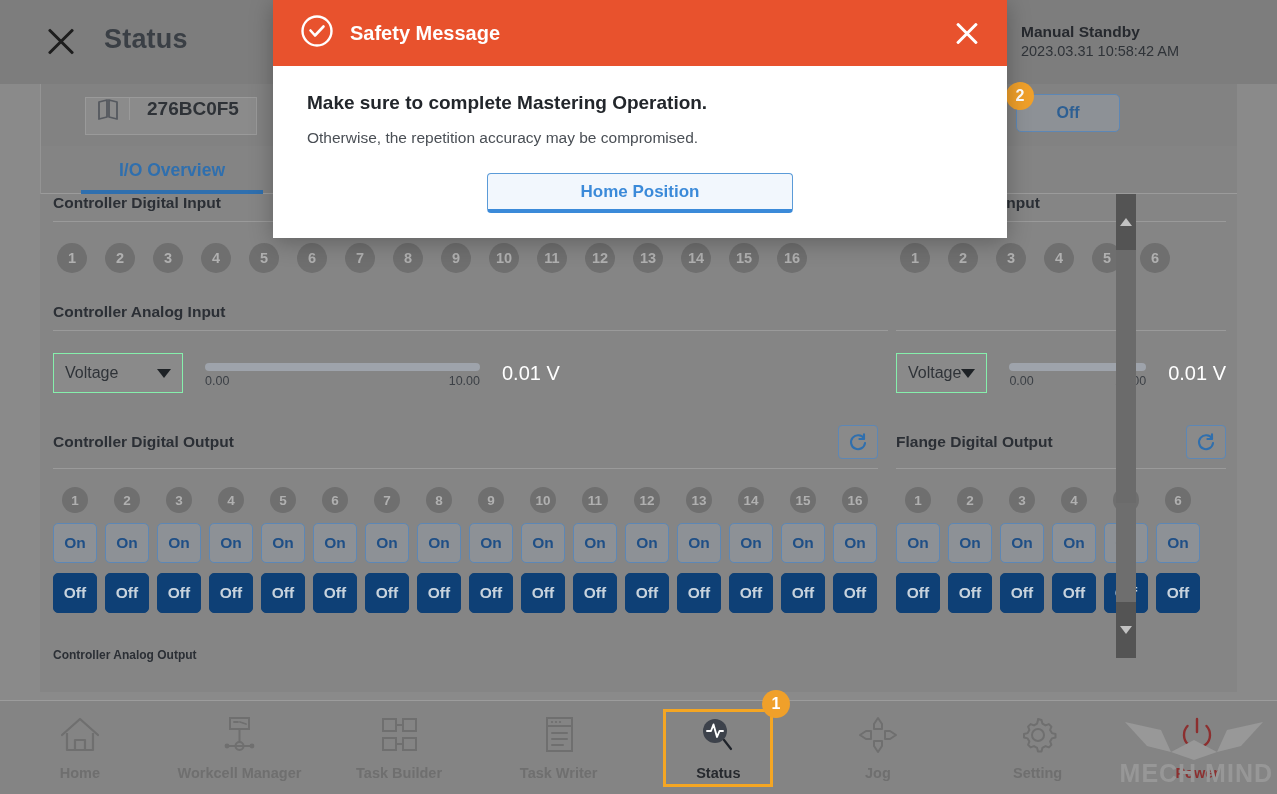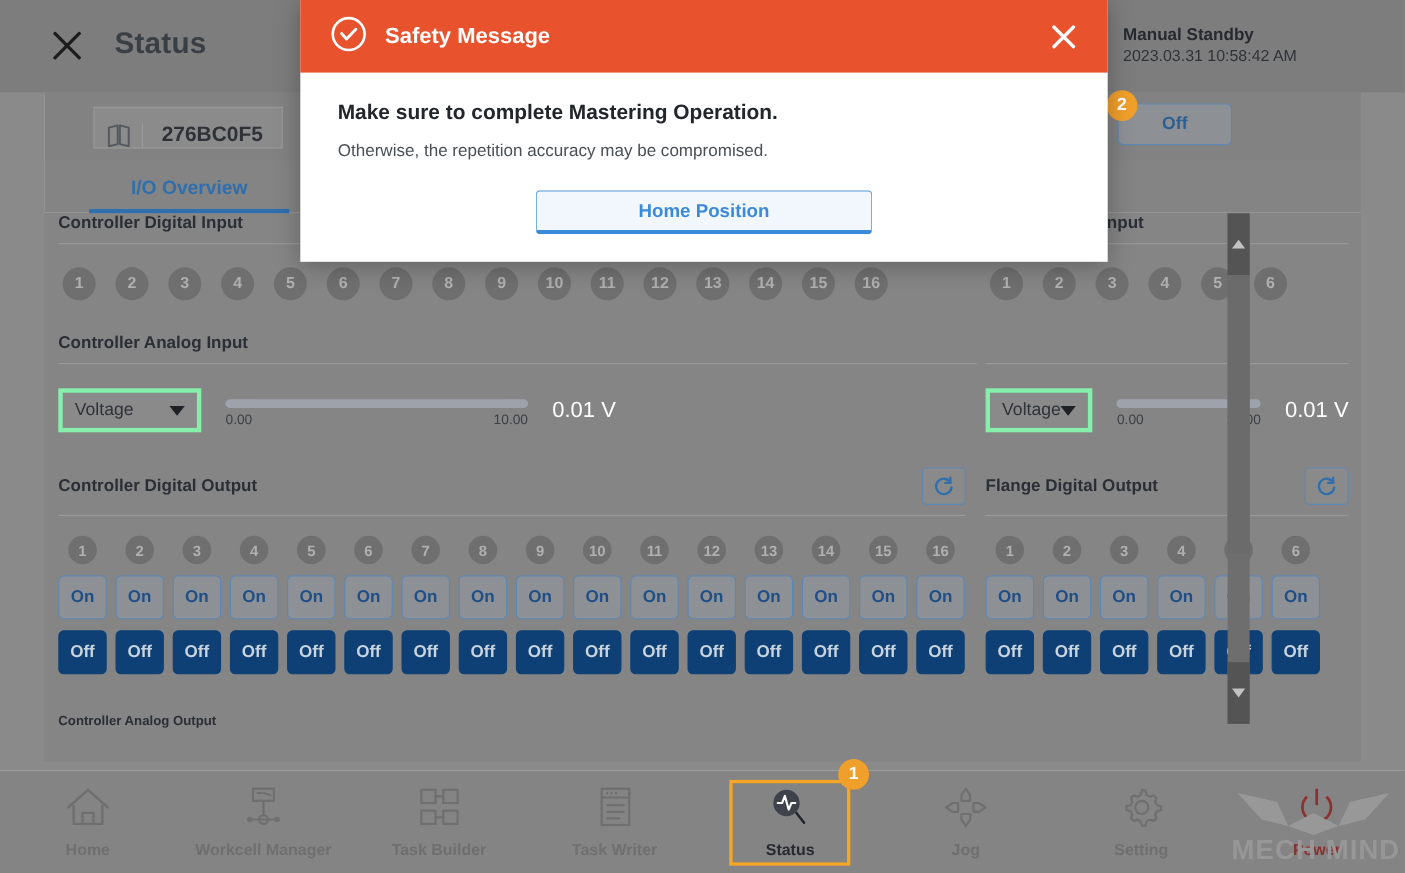--- a/index.html
+++ b/index.html
@@ -53,21 +53,21 @@
   .card {
     position: absolute; left: 40px; top: 84px; width: 1197px; height: 608px;
     background: #858585;
     border-left: 1px solid #949494;
   }
   .card-head {
     position: relative; height: 62px; background: #828282;
   }
   .idbox {
     position: absolute; left: 44px; top: 13px; height: 38px;
-    display: flex; align-items: flex-end;
+    display: flex; align-items: flex-start;
     border: 1px solid #9a9a9a; background: #8b8b8b;
   }
   .idbox .icocell {
     width: 44px; display: flex; align-items: center; justify-content: center;
     border-right: 1px solid #9a9a9a;
   }
   .idbox .idval {
     padding: 0 17px; display: flex; align-items: center;
     font-size: 19px; font-weight: bold; color: #2e3237;
   }
@@ -141,21 +141,21 @@
     width: 30px; height: 30px; border-radius: 50%;
     background: #6f6f6f; color: #b0b0b0;
     font-size: 14.5px; font-weight: bold;
     display: flex; align-items: center; justify-content: center;
   }
 
   .analog-row {
     display: flex; align-items: center; gap: 22px; margin-top: 22px;
   }
   .select {
-    width: 130px; height: 40px; border: 4px solid #86efac; background: #8a8a8a;
+    width: 130px; height: 40px; border: 1px solid #86efac; background: #8a8a8a;
     display: flex; align-items: center; justify-content: space-between;
     padding: 0 11px; font-size: 16px; color: #2f3338; cursor: pointer;
   }
   .caret {
     width: 0; height: 0; border-left: 7px solid transparent;
     border-right: 7px solid transparent; border-top: 9px solid #1e2226;
   }
   .bar-wrap { width: 275px; position: relative; padding-top: 4px; }
   .bar-track {
     height: 8px; background: #9ea3ab; border-radius: 4px;

